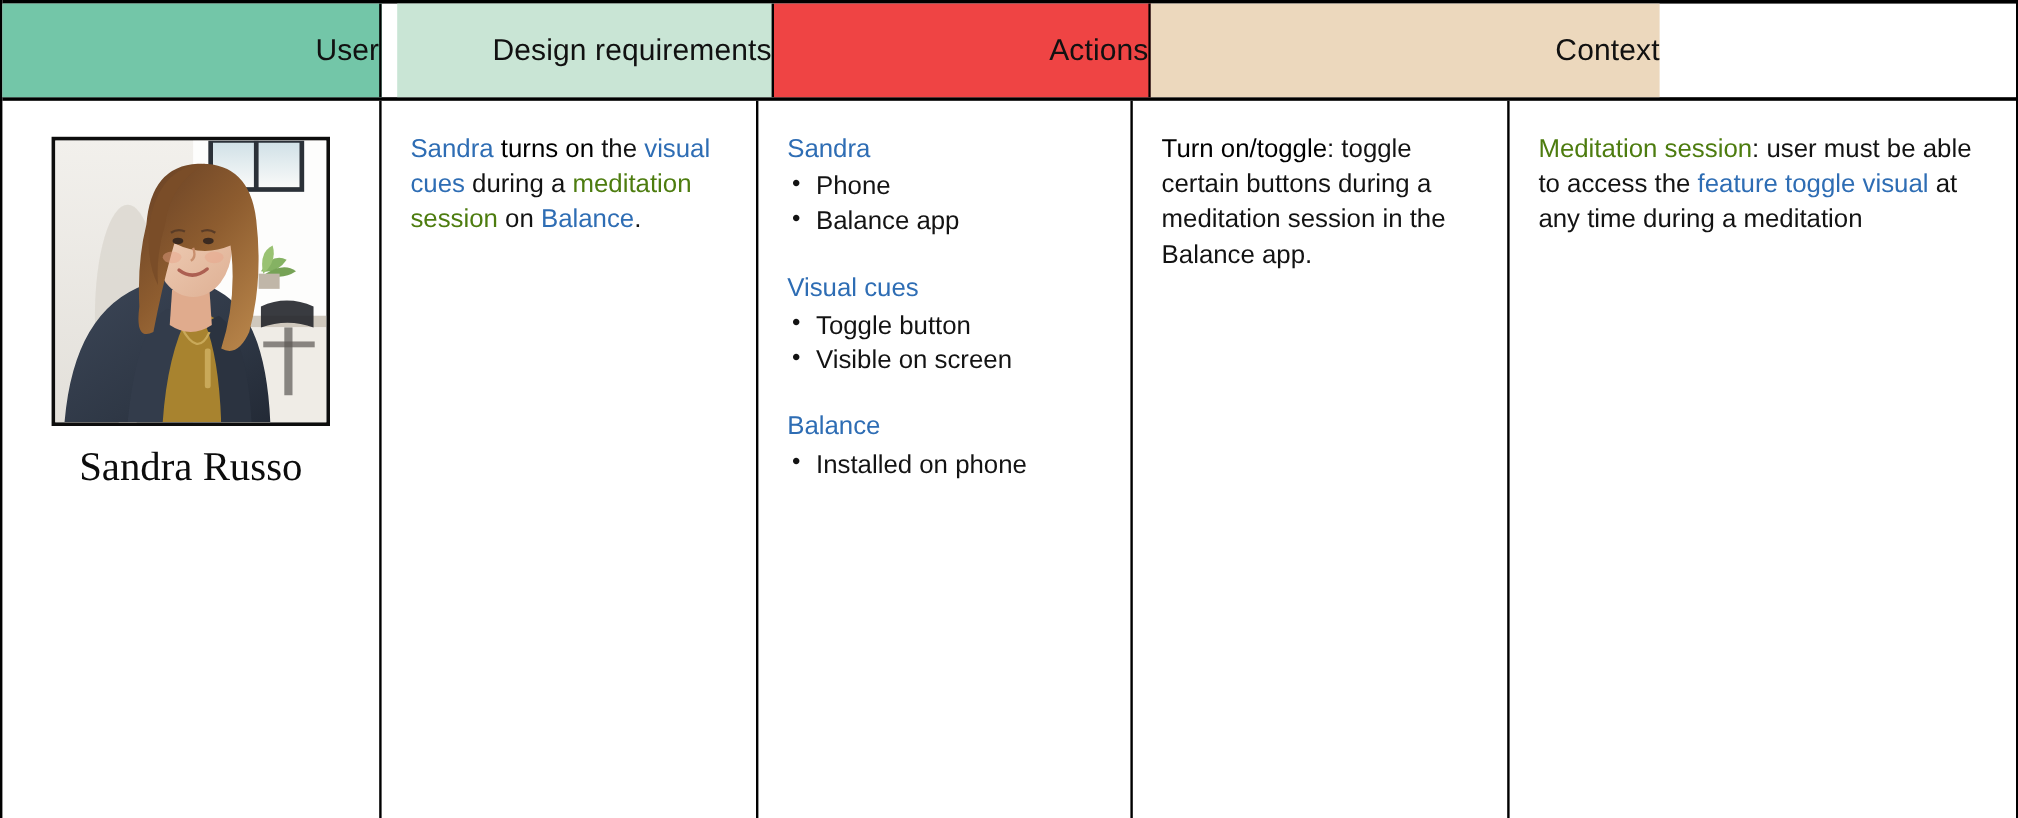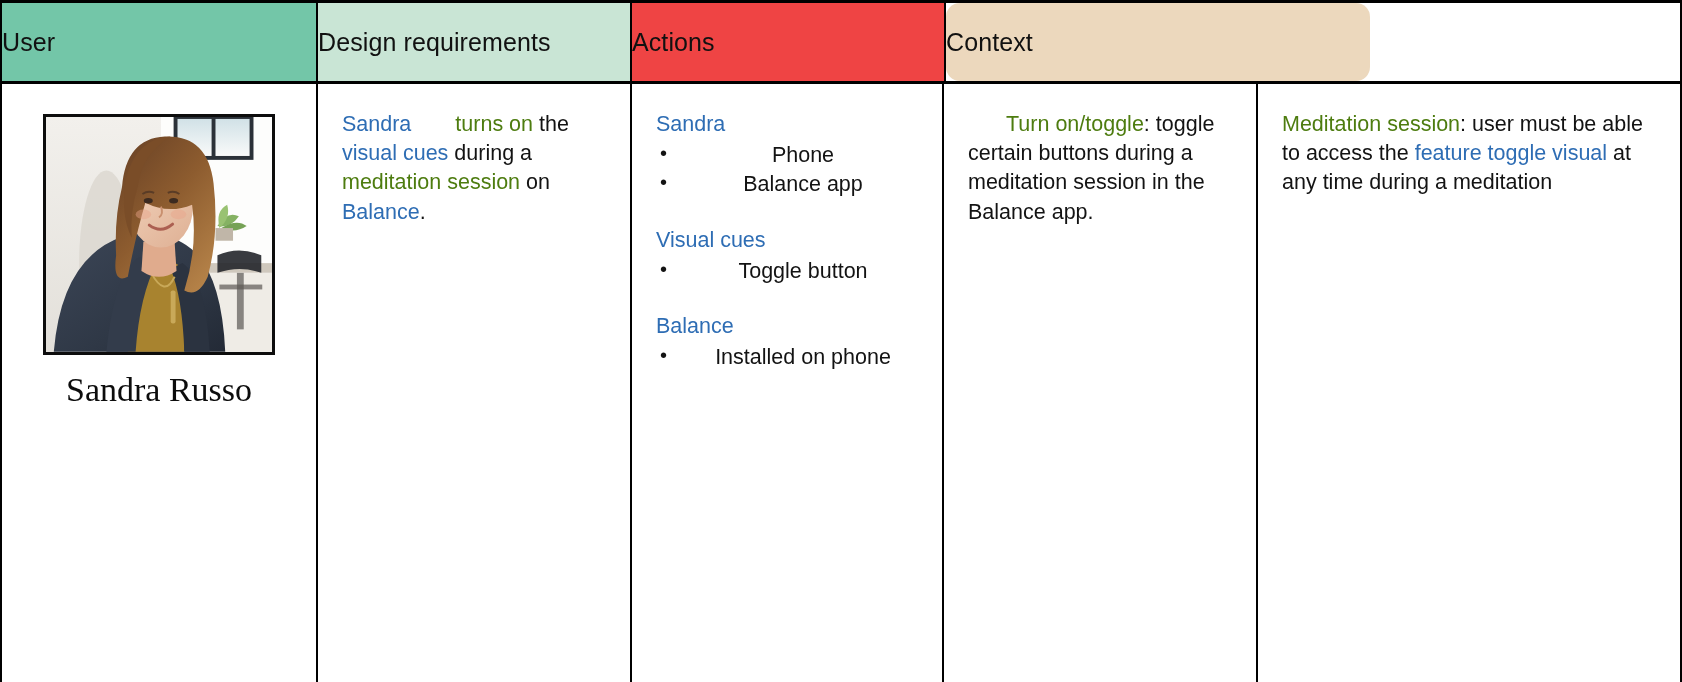--- a/index.html
+++ b/index.html
@@ -29,28 +29,28 @@
     display: flex;
     height: 84px;
     flex: 0 0 84px;
     border-top: 3px solid #000;
     border-bottom: 3px solid #000;
     box-sizing: border-box;
   }
   .header-cell {
     display: flex;
     align-items: center;
-    justify-content: flex-start;
+    justify-content: flex-end;
     box-sizing: border-box;
     border-right: 2px solid #000;
     font-size: 25px;
     color: #111111;
     letter-spacing: 0.1px;
   }
-  .header-cell:last-child { border-right: none; border-radius: 14px; }
+  .header-cell:last-child { border-right: none; }
 
   
   .body-row {
     display: flex;
     flex: 1 1 auto;
     box-sizing: border-box;
   }
   .body-cell {
     box-sizing: border-box;
     border-right: 2px solid #000;
@@ -101,50 +101,50 @@
     font-size: 21.5px;
     line-height: 1.36;
     color: #131313;
   }
   .text-block p { margin: 0; }
 
   .obj-block { padding: 26px 16px 0 24px; font-size: 21.5px; line-height: 1.36; color:#131313; }
   .obj-group { margin-bottom: 26px; }
   .obj-group:last-child { margin-bottom: 0; }
   .obj-title { color: #2e6db4; margin-bottom: 2px; }
-  .obj-list { list-style: none; margin: 0; padding: 0; text-align: center; }
+  .obj-list { list-style: none; margin: 0; padding: 0; }
   .obj-list li {
     position: relative;
     padding-left: 24px;
     line-height: 1.36;
   }
   .obj-list li::before {
     content: "\2022";
     position: absolute;
     left: 4px;
     top: -1px;
     font-size: 20px;
     color: #131313;
   }
 
   
   .c-object  { color: #2e6db4; }
-  .c-action  { color: #4d7c0f; margin-left: 38px; }
+  .c-action  { color: #000000; }
   .c-context { color: #4d7c0f; }
 </style>
 </head>
 <body>
 
 <div class="matrix">
 
   <div class="header-row">
     <div class="header-cell col-user" style="background: rgb(115, 198, 168);">
       <span>User</span>
     </div>
-    <div class="header-cell col-design" style="background: rgb(201, 229, 213);">
+    <div class="header-cell col-design" style="background: rgb(201, 229, 213); margin-left: 13px;">
       <span>Design requirements</span>
     </div>
     <div class="header-cell col-actions" style="background: #ef4444;">
       <span>Actions</span>
     </div>
     <div class="header-cell col-context" style="background: rgb(236, 216, 189);">
       <span>Context</span>
     </div>
   </div>
 
@@ -250,20 +250,21 @@
             <div class="obj-title">Sandra</div>
             <ul class="obj-list">
               <li>Phone</li>
               <li>Balance app</li>
             </ul>
           </div>
           <div class="obj-group">
             <div class="obj-title">Visual cues</div>
             <ul class="obj-list">
               <li>Toggle button</li>
+              <li>Visible on screen</li>
             </ul>
           </div>
           <div class="obj-group">
             <div class="obj-title">Balance</div>
             <ul class="obj-list">
               <li>Installed on phone</li>
             </ul>
           </div>
         </div>
     </div>

